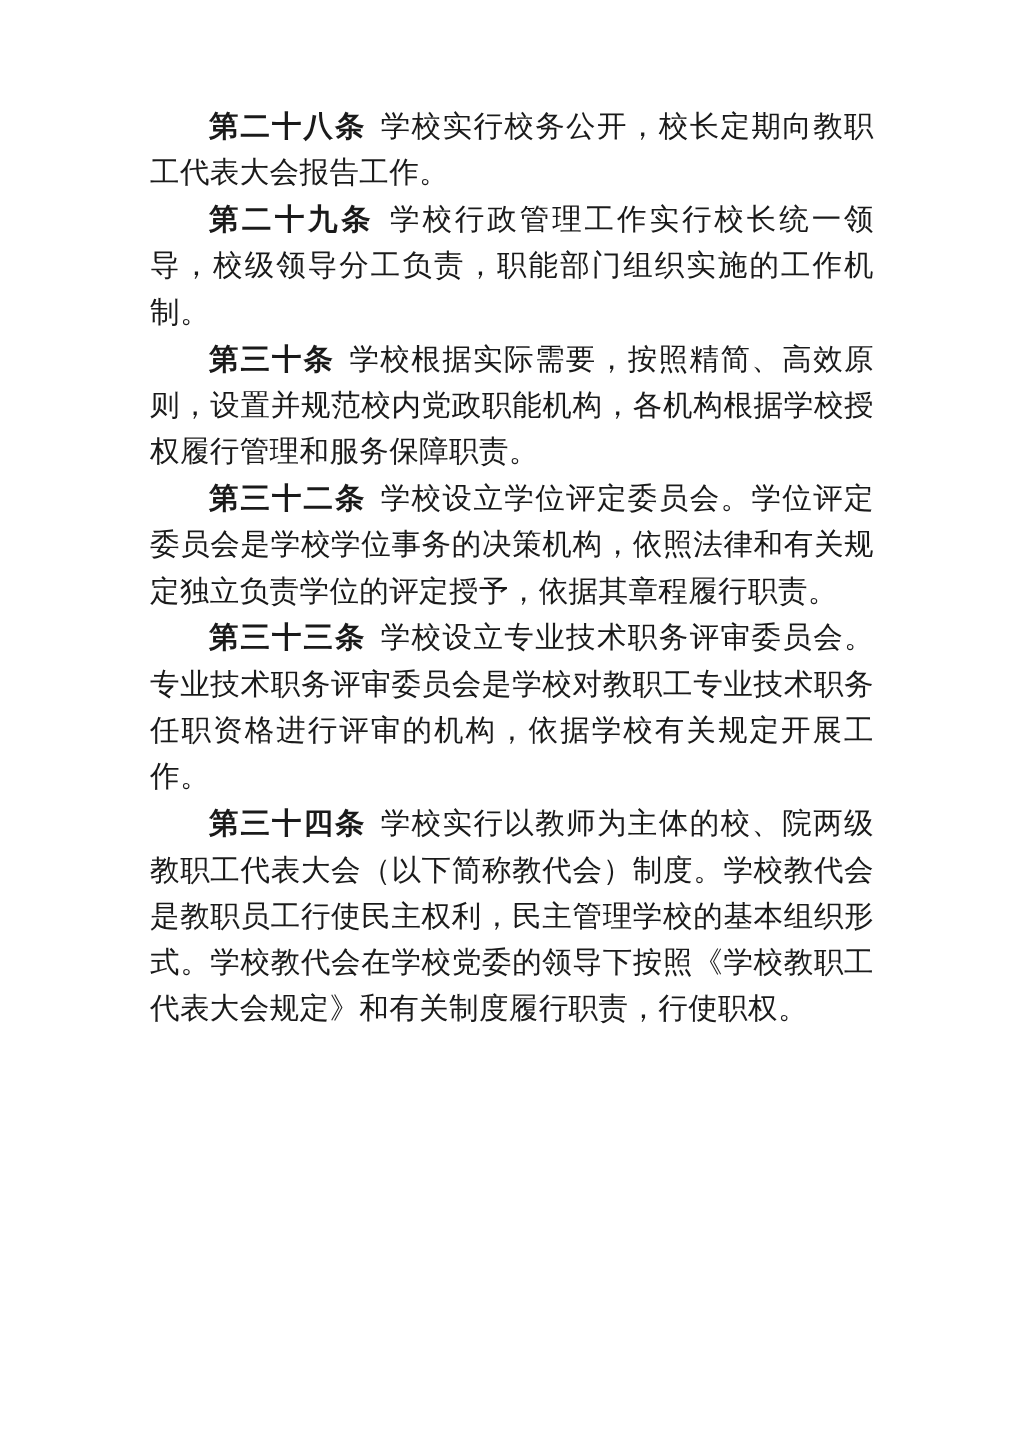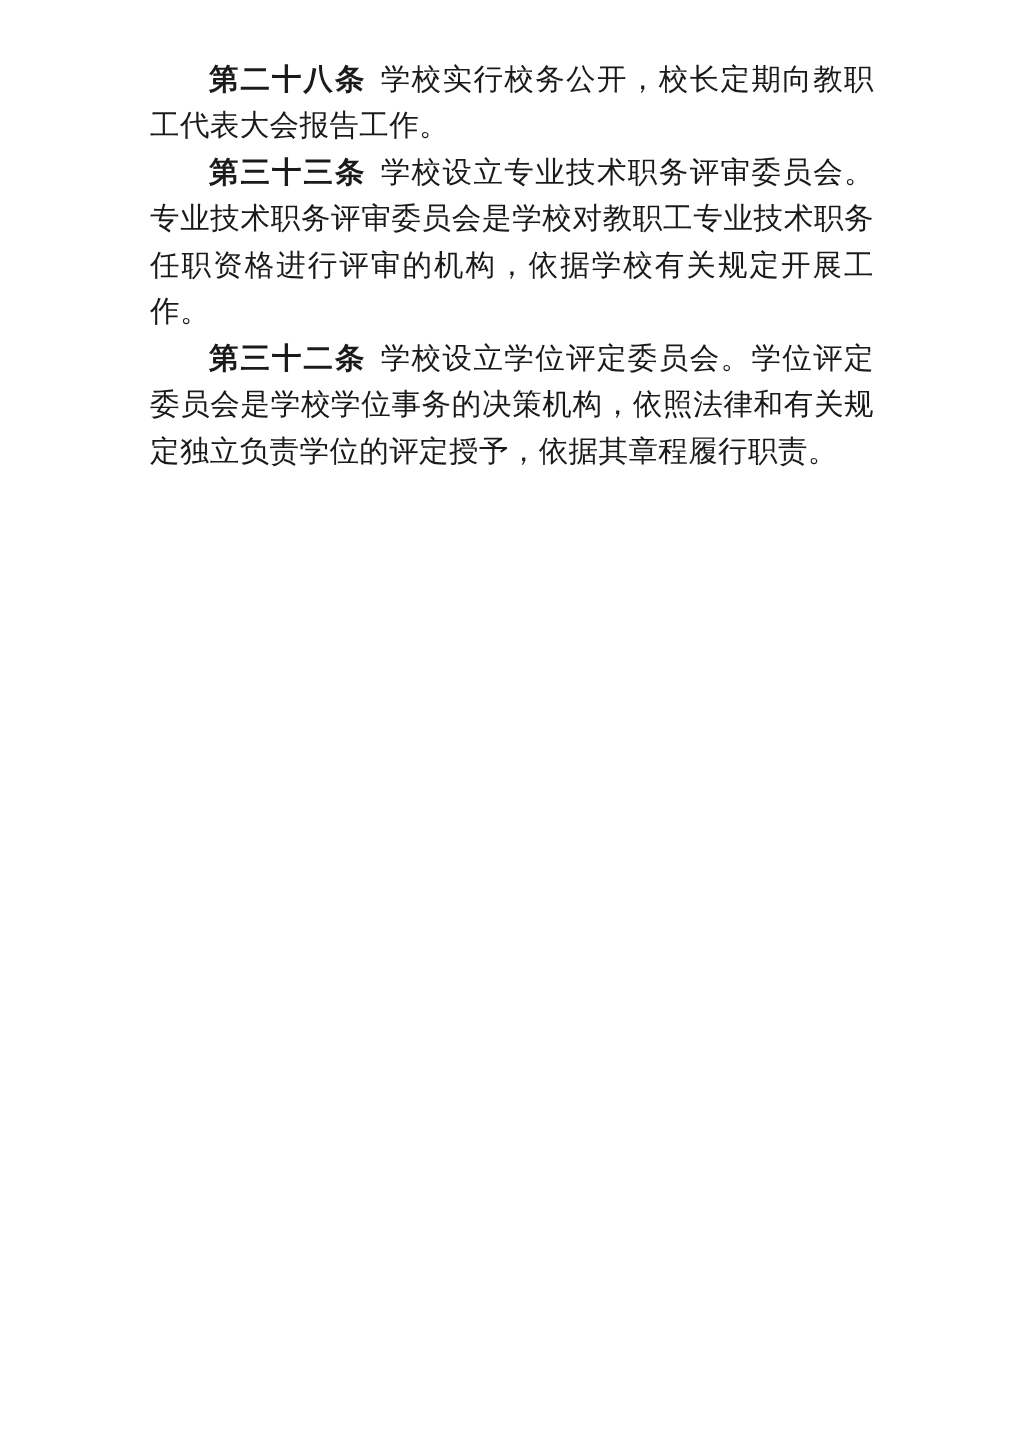--- a/index.html
+++ b/index.html
@@ -12,21 +12,21 @@
     height: 1448px;
     font-family: "DejaVu Serif", "Liberation Serif", serif;
     color: #1a1a1a;
     overflow: hidden;
   }
   #page {
     position: relative;
     width: 1024px;
     height: 1448px;
     box-sizing: border-box;
-    padding: 56px 150px 40px 150px;
+    padding: 103px 150px 40px 150px;
   }
   .doc-body {
     font-size: 29.5px;
     line-height: 1.57;
     letter-spacing: 0.4px;
     text-align: justify;
     text-justify: inter-ideograph;
   }
   .para {
     margin: 0 0 0.5px 0;
@@ -43,23 +43,26 @@
   }
 </style>
 </head>
 <body>
 
 <div id="page">
   <div class="doc-body">
 
     <p class="para"><span class="art">第二十八条</span><span class="sp"></span><span>学校实行校务公开，校长定期向教职工代表大会报告工作。</span></p>
 
+    <p class="para"><span class="art">第二十九条</span><span class="sp"></span><span>学校行政管理工作实行校长统一领导，校级领导分工负责，职能部门组织实施的工作机制。</span></p>
+
+    <p class="para"><span class="art">第三十条</span><span class="sp"></span><span>学校根据实际需要，按照精简、高效原则，设置并规范校内党政职能机构，各机构根据学校授权履行管理和服务保障职责。</span></p>
 
 
+    <p class="para"><span class="art">第三十二条</span><span class="sp"></span><span>学校设立学位评定委员会。学位评定委员会是学校学位事务的决策机构，依照法律和有关规定独立负责学位的评定授予，依据其章程履行职责。</span></p>
 
     <p class="para"><span class="art">第三十三条</span><span class="sp"></span><span>学校设立专业技术职务评审委员会。专业技术职务评审委员会是学校对教职工专业技术职务任职资格进行评审的机构，依据学校有关规定开展工作。</span></p>
 
-    <p class="para"><span class="art">第三十二条</span><span class="sp"></span><span>学校设立学位评定委员会。学位评定委员会是学校学位事务的决策机构，依照法律和有关规定独立负责学位的评定授予，依据其章程履行职责。</span></p>
-
+    <p class="para"><span class="art">第三十四条</span><span class="sp"></span><span>学校实行以教师为主体的校、院两级教职工代表大会（以下简称教代会）制度。学校教代会是教职员工行使民主权利，民主管理学校的基本组织形式。学校教代会在学校党委的领导下按照《学校教职工代表大会规定》和有关制度履行职责，行使职权。</span></p>
 
 
   </div>
 </div>
 
 </body></html>

